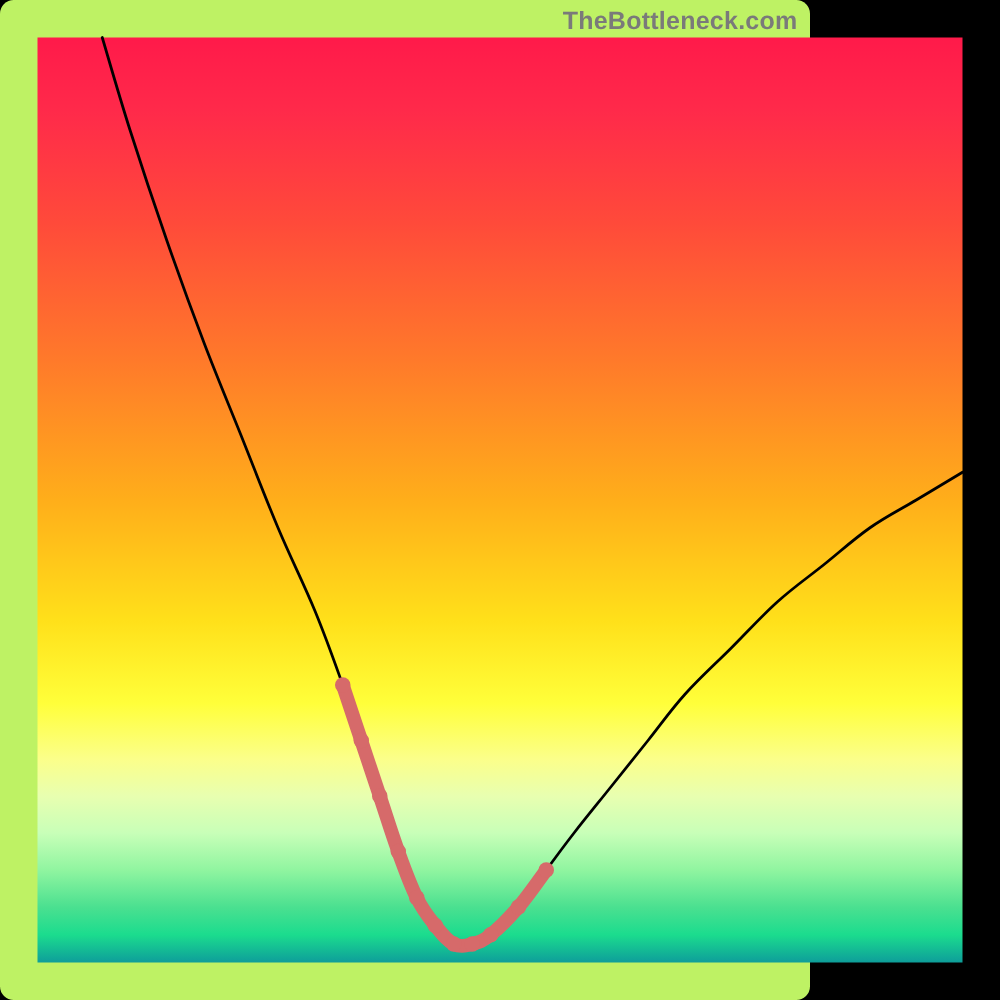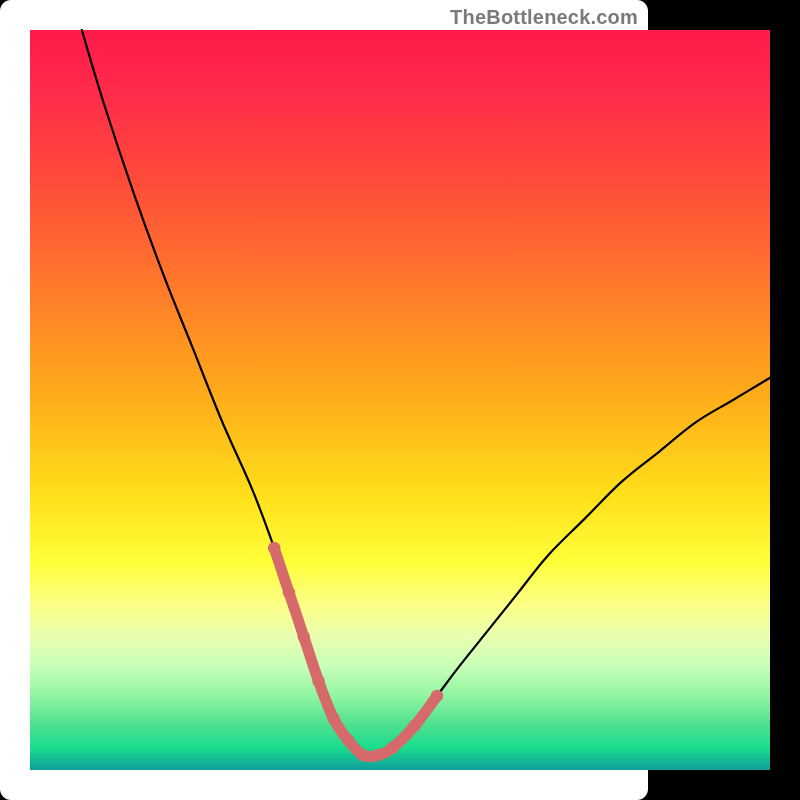--- a/index.html
+++ b/index.html
@@ -10,21 +10,21 @@
     background: #000;
     overflow: hidden;
     font-family: Arial, Helvetica, sans-serif;
   }
   .frame {
     position: absolute;
     left: 0;
     top: 0;
     width: 648px;
     height: 800px;
-    background: #ffffff;
+    background: #bef264;
     border-radius: 11px;
   }
   .plot-area {
     position: absolute;
     left: 30px;
     top: 30px;
     width: 740px;
     height: 740px;
     
     background: linear-gradient(to bottom,

